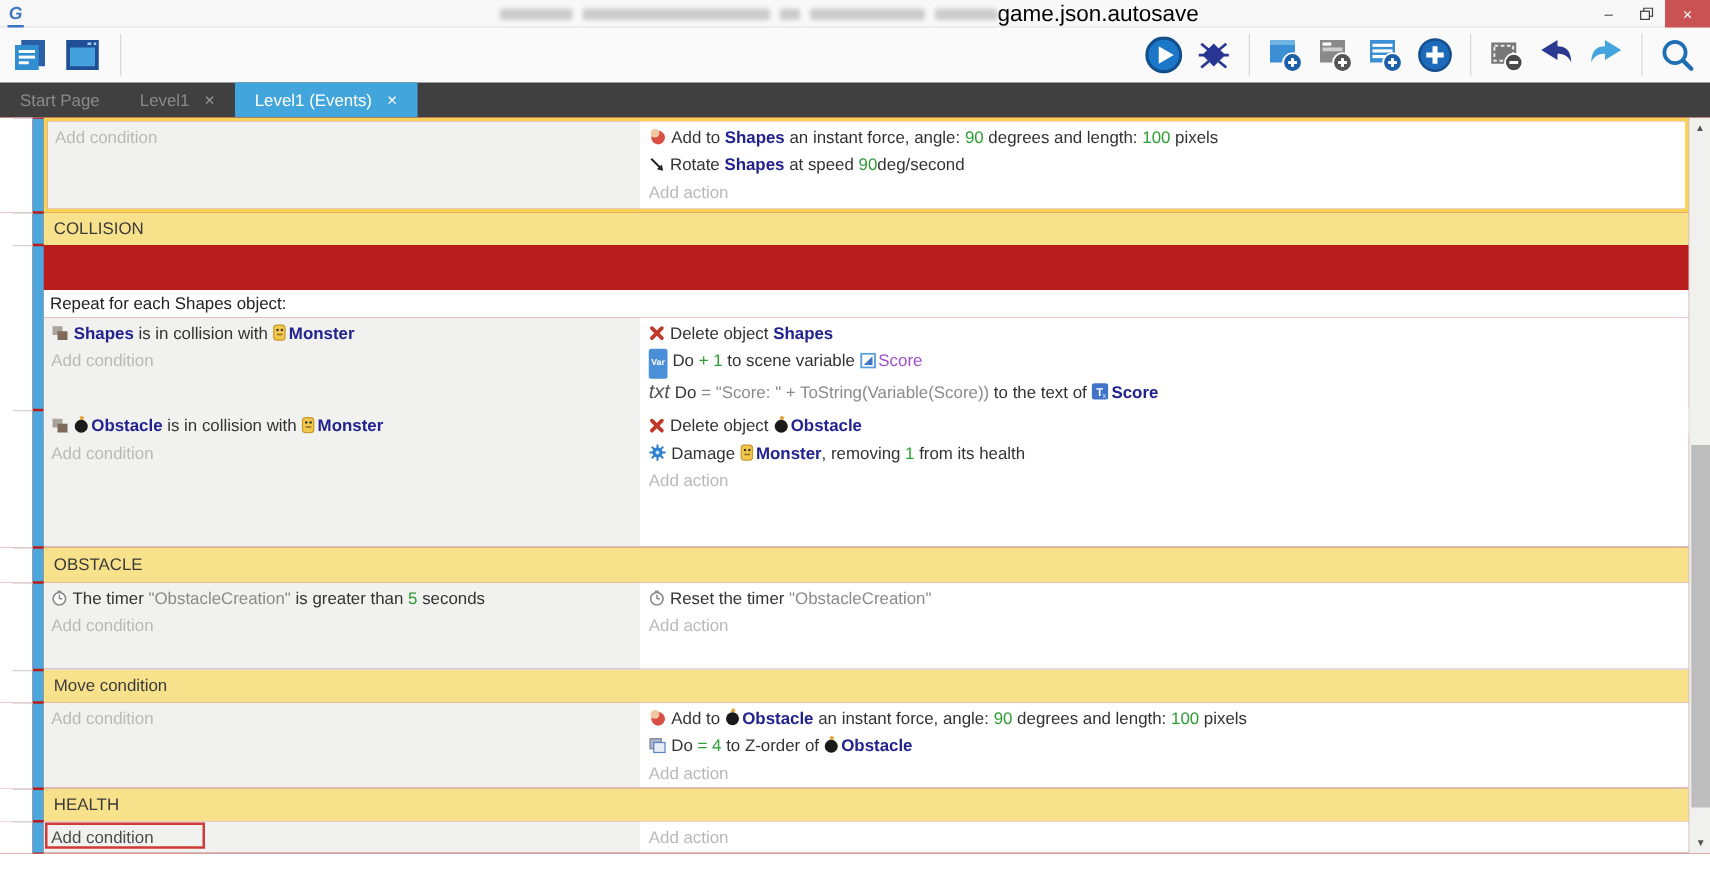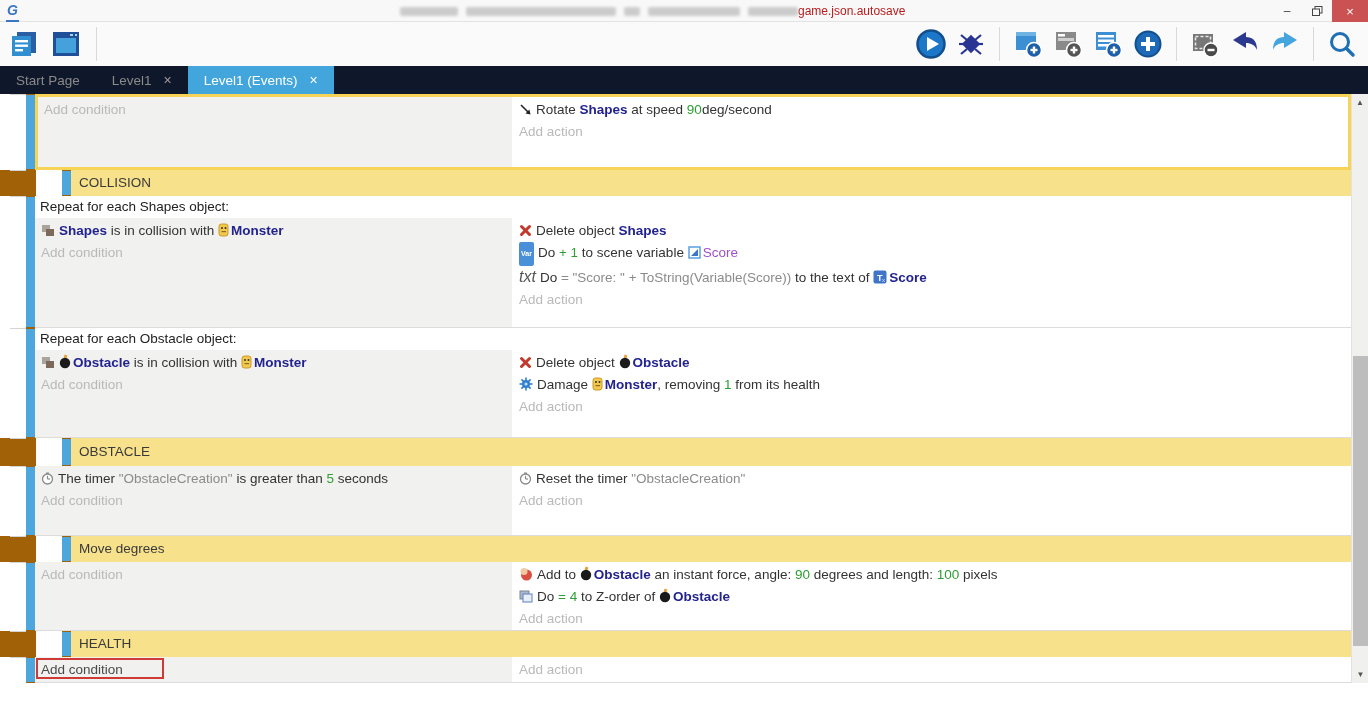--- a/index.html
+++ b/index.html
@@ -3,60 +3,60 @@
 <meta charset="utf-8">
 <style>
   * { box-sizing: border-box; margin: 0; padding: 0; }
   html,body { width:1368px; height:705px; overflow:hidden; }
   body { font-family:"Liberation Sans","DejaVu Sans",sans-serif; font-size:13px; color:#333; background:#fff; }
   .app { position:relative; width:1368px; height:705px; background:#fff; }
 
   
   .titlebar { height:22px; background:#f8f8f8; border-bottom:1px solid #e3e3e3; display:flex; align-items:center; position:relative; }
   .logo { margin-left:6px; font-weight:bold; font-style:italic; color:#3a77c2; font-size:14px; line-height:20px; border-bottom:2px solid #3a77c2; padding:0 1px; }
-  .titletext { position:absolute; left:400px; top:0; height:22px; display:flex; align-items:center; gap:8px; font-size:12px; color:#b91c1c; }
+  .titletext { position:absolute; left:400px; top:0; height:22px; display:flex; align-items:center; gap:8px; font-size:18px; color:#000000; }
   .redact { background:#c4c4c4; height:9px; border-radius:2px; filter:blur(1.5px); opacity:.85; }
   .wincontrols { position:absolute; right:0; top:0; height:22px; display:flex; }
   .winbtn { width:30px; height:22px; display:flex; align-items:center; justify-content:center; color:#444; font-size:12px; }
   .winbtn.close { width:36px; background:#cb5252; color:#fff; font-size:13px; }
 
   
   .menubar { height:22px; background:#fbfbfb; display:flex; align-items:center; padding-left:4px; }
   .menuitem { padding:0 11px; font-size:13px; color:#222; height:22px; line-height:22px; }
 
   
   .toolbar { height:44px; background:#fafafa; display:flex; align-items:center; }
   .tbleft { display:flex; align-items:center; gap:10px; padding-left:8px; }
   .tbright { margin-left:auto; display:flex; align-items:center; gap:8px; padding-right:10px; }
   .tbicon { width:32px; height:32px; display:flex; align-items:center; justify-content:center; }
   .tbsep { width:1px; height:34px; background:#d9d9d9; margin:0 4px; }
 
   
-  .tabbar { height:28px; background:#0f172a; display:flex; align-items:stretch; }
+  .tabbar { height:28px; background:#404040; display:flex; align-items:stretch; }
   .tab { display:flex; align-items:center; gap:12px; padding:0 16px; color:#8a8a8a; font-size:13.5px; }
   .tab .x { color:#9a9a9a; font-size:14px; }
   .tab.active { background:#42a6dd; color:#fff; }
   .tab.active .x { color:#fff; }
 
   
-  .sheet { position:relative; height:589px; background:#a16207; overflow:hidden; }
+  .sheet { position:relative; height:589px; background:#b91c1c; overflow:hidden; }
   .rows { width:1351px; }
   .row { display:flex; position:relative; }
   .row::before { content:''; position:absolute; left:10px; top:0; width:16px; border-top:1px solid #d4d4d4; }
   .gutter { width:26px; flex:0 0 26px; background:#fff; }
   .bluebar { width:9px; flex:0 0 9px; background:#4da7dd; margin:1px 0; }
   .rcontent { flex:1; display:flex; flex-direction:column; min-width:0; }
 
   .banner { background:#f7e18b; flex:1; line-height:26px; padding-left:8px; color:#3a3a3a; font-size:13.5px; }
-  .row.bannerrow { height:26px;padding-left:36px; }
+  .row.bannerrow { height:26px; }
   .row.bannerrow.tall { height:28px; }
   .row.bannerrow.tall .banner { line-height:28px; }
 
   .event { border-bottom:1px solid #dcdcdc; }
-  .evheader { line-height:22px; padding-left:5px; background:#fff; color:#222; font-size:13.5px; }
+  .evheader { line-height:22px; padding-left:5px; background:#fff; color:#222; font-size:13.5px;margin-top:36px; }
   .evbody { display:flex; flex:1; }
   .conds { flex:0 0 477px; background:#f1f1f0; padding:2px 0 0 6px; }
   .acts { flex:1; background:#fff; padding:2px 0 0 7px; min-width:0; }
   .line { line-height:22px; white-space:pre; font-size:13.5px; color:#333; }
   .ph { color:#b9b9b9; }
   .ph.dark { color:#4a4a4a; }
   .obj { color:#23238f; font-weight:bold; }
   .val { color:#2e9e34; }
   .gry { color:#8b8b8b; }
   .pur { color:#a050c8; }
@@ -234,20 +234,24 @@
     <div class="rows">
 
       <div class="row selected">
         <div class="gutter"></div>
         <div class="bluebar"></div>
         <div class="sel">
           <div class="conds">
             <div class="line ph">Add condition</div>
           </div>
           <div class="acts">
+            <div class="line"><span class="ic"><svg width="14" height="14" viewBox="0 0 14 14">
+                    <circle cx="7.5" cy="8" r="5.5" fill="#d94f43"></circle>
+                    <circle cx="5" cy="4.5" r="3.5" fill="#f0c9a0"></circle>
+                  </svg></span><span>Add to </span><span class="obj">Shapes</span><span> an instant force, angle: </span><span class="val">90</span><span> degrees and length: </span><span class="val">100</span><span> pixels</span></div>
             <div class="line"><span class="ic"><svg width="13" height="13" viewBox="0 0 13 13">
                     <line x1="2" y1="2" x2="10" y2="10" stroke="#222" stroke-width="1.6"></line>
                     <polygon points="11.5,11.5 6.5,10.4 10.4,6.5" fill="#222"></polygon>
                   </svg></span><span>Rotate </span><span class="obj">Shapes</span><span> at speed </span><span class="val">90</span><span>deg/second</span></div>
             <div class="line ph">Add action</div>
           </div>
         </div>
       </div>
 
       <div class="row bannerrow">
@@ -293,21 +297,20 @@
               <div class="line ph">Add action</div>
             </div>
           </div>
         </div>
       </div>
 
       <div class="row e3">
         <div class="gutter"></div>
         <div class="bluebar"></div>
         <div class="rcontent event">
-          <div class="evheader">Repeat for each Obstacle object:</div>
           <div class="evbody">
             <div class="conds">
               <div class="line"><span class="ic"><svg width="14" height="13" viewBox="0 0 14 13">
                       <rect x="1" y="1" width="8" height="7" fill="#aaa49c"></rect>
                       <rect x="5" y="5" width="8" height="7" fill="#7d6a5a"></rect>
                     </svg></span><span class="ic ic2"><svg width="12" height="15" viewBox="0 0 12 15">
                       <rect x="5" y="1" width="3" height="3" fill="#e8a33d" transform="rotate(20 6.5 2.5)"></rect>
                       <circle cx="6" cy="9" r="5.2" fill="#1a1a1a"></circle>
                     </svg></span><span class="obj">Obstacle</span><span> is in collision with </span><span class="ic ic2"><svg width="11" height="14" viewBox="0 0 11 14">
                       <rect x="1" y="1" width="9" height="12" rx="2.5" fill="#f2c94c" stroke="#c9982a"></rect>
@@ -377,21 +380,21 @@
                     </svg></span><span>Reset the timer </span><span class="gry">"ObstacleCreation"</span></div>
               <div class="line ph">Add action</div>
             </div>
           </div>
         </div>
       </div>
 
       <div class="row bannerrow">
         <div class="gutter"></div>
         <div class="bluebar"></div>
-        <div class="banner">Move degrees</div>
+        <div class="banner">Move condition</div>
       </div>
 
       <div class="row e5">
         <div class="gutter"></div>
         <div class="bluebar"></div>
         <div class="rcontent event">
           <div class="evbody">
             <div class="conds">
               <div class="line ph">Add condition</div>
             </div>

